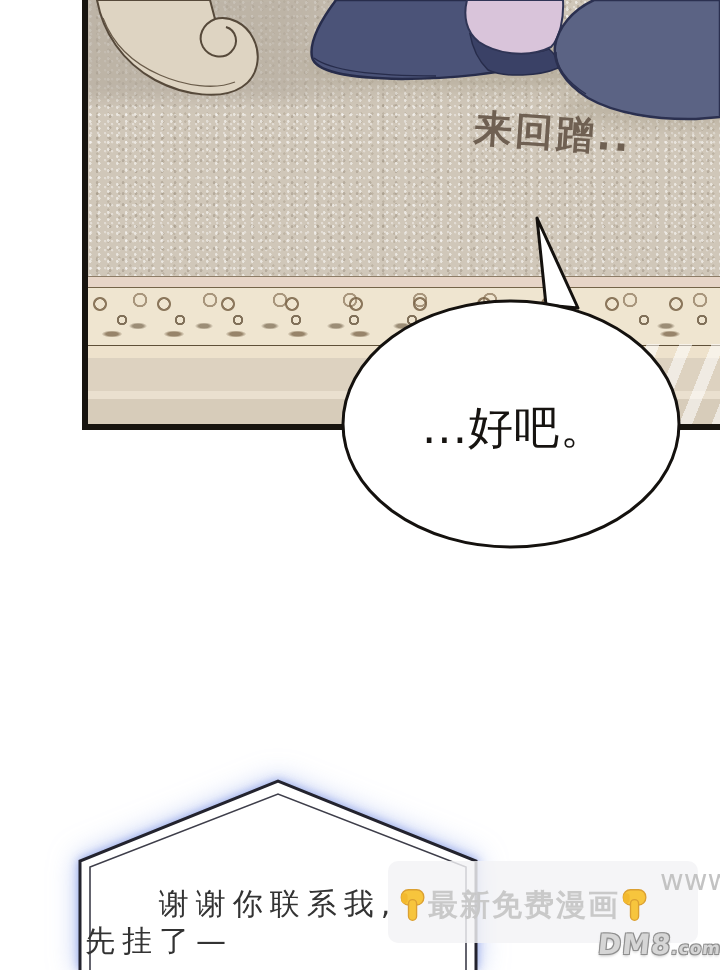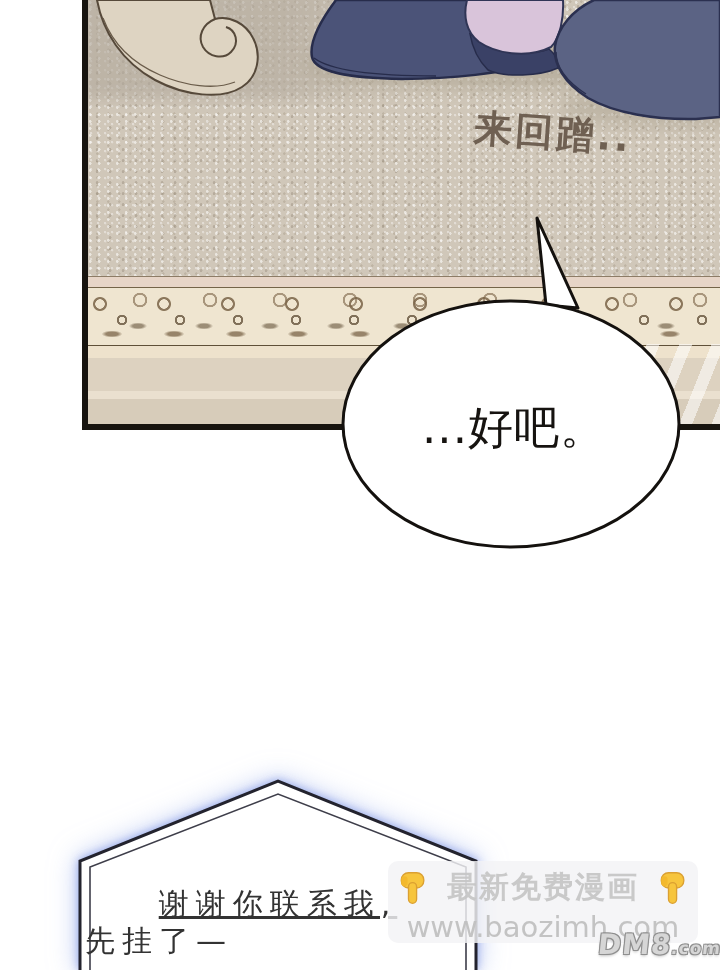--- a/index.html
+++ b/index.html
@@ -50,27 +50,27 @@
 
   
   .bubble1-svg{position:absolute;left:330px;top:196px;width:372px;height:360px;z-index:10;}
   .bubble1-text{position:absolute;left:346px;top:398px;width:336px;text-align:center;z-index:11;
        font-size:45px;font-weight:500;color:#161310;letter-spacing:1px;white-space:nowrap;}
 
   
   .hexbubble-svg{position:absolute;left:48px;top:748px;width:452px;height:222px;z-index:5;
        filter:drop-shadow(0 0 5px rgba(140,160,230,.9)) drop-shadow(0 0 13px rgba(160,178,238,.65));}
   .bubble2-line1{position:absolute;left:85px;top:884px;width:386px;text-align:center;z-index:6;
-       font-size:30px;color:#333;letter-spacing:7px;white-space:nowrap;text-decoration:underline;}
+       font-size:30px;color:#333;letter-spacing:7px;white-space:nowrap;}
   .bubble2-line2{position:absolute;left:85px;top:921px;width:386px;text-align:left;z-index:6;
        font-size:30px;color:#333;letter-spacing:7px;white-space:nowrap;}
 
   
   .watermark{position:absolute;left:388px;top:861px;width:310px;height:82px;z-index:50;
-       background:rgba(243,243,245,.82);border-radius:10px;display:flex;flex-direction:column;}
+       background:rgba(243,243,245,.82);border-radius:10px;display:flex;flex-direction:row;}
   .wm-row1{display:flex;align-items:center;justify-content:space-between;padding:6px 10px 0 10px;}
   .wm-title{font-size:30px;font-weight:bold;color:rgba(198,198,198,.95);letter-spacing:2px;white-space:nowrap;}
   .wm-url{text-align:center;font-size:29px;color:rgba(192,192,192,.95);margin-top:2px;white-space:nowrap;}
   .hand-icon{width:30px;height:36px;flex:0 0 auto;}
   .dm8-logo{position:absolute;left:598px;top:928px;z-index:60;transform:skewX(-6deg);
        font-weight:bold;font-size:28px;color:#d6d6d6;letter-spacing:1px;white-space:nowrap;
        text-shadow:-1px -1px 0 #8f8f8f,1px 1px 0 #8f8f8f,1px -1px 0 #8f8f8f,-1px 1px 0 #8f8f8f,0 2px 3px rgba(0,0,0,.25);}
   .dm8-suffix{font-size:17px;}
 </style>
 </head>

